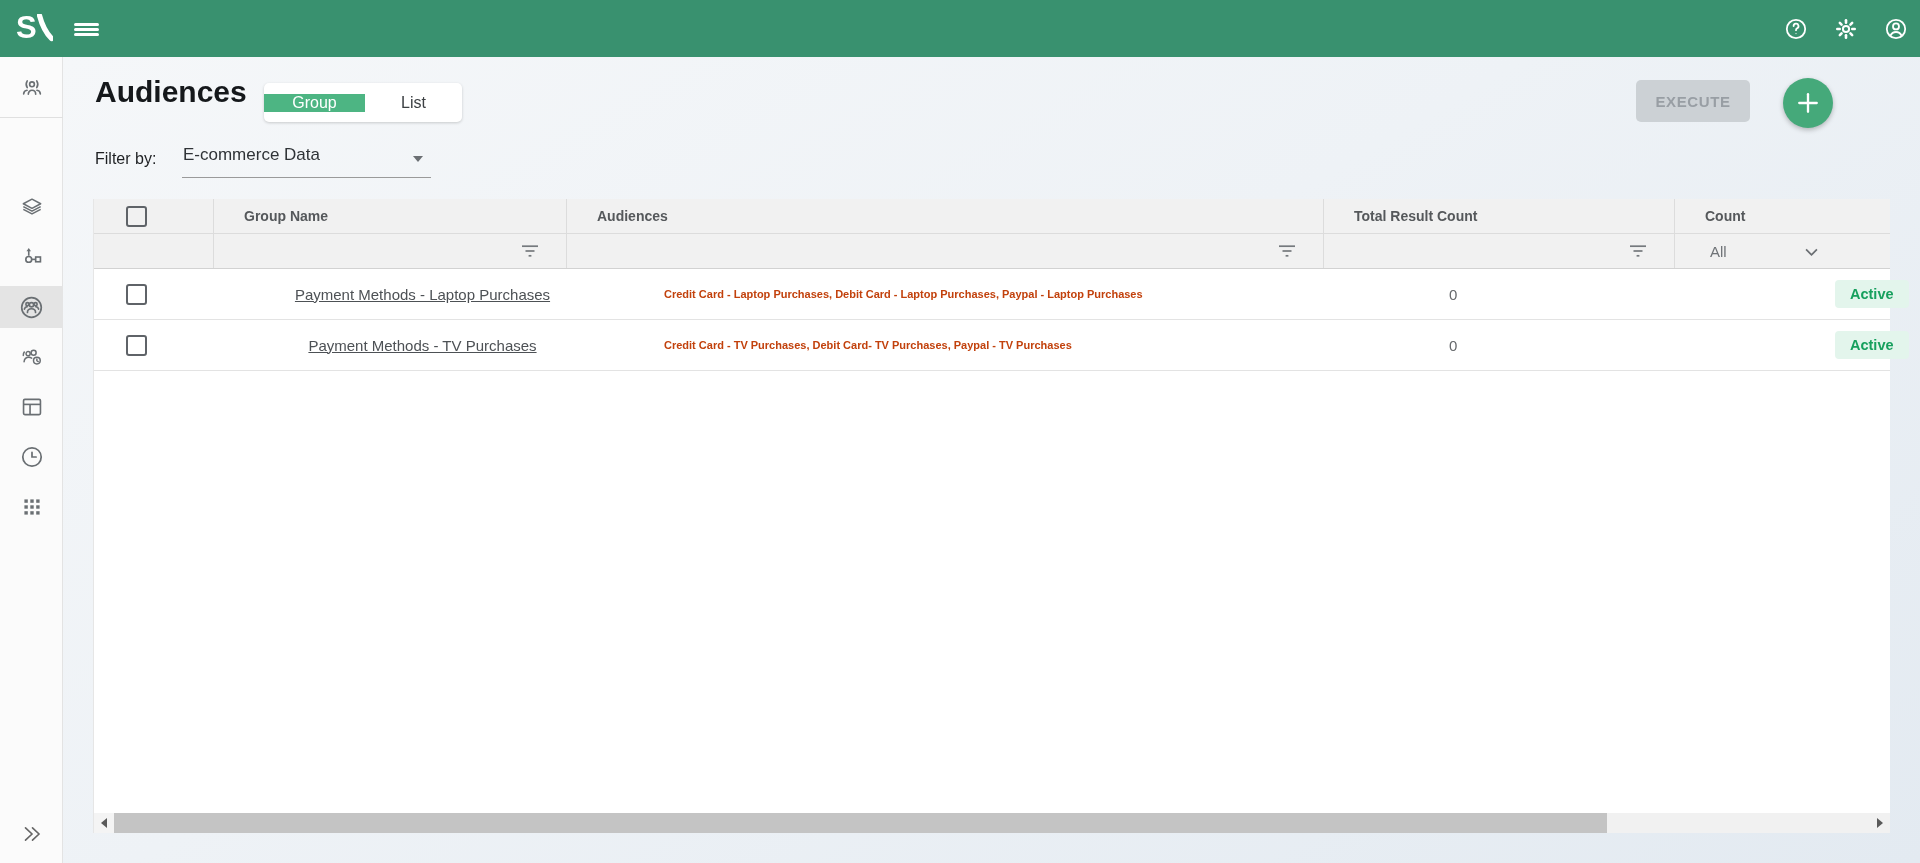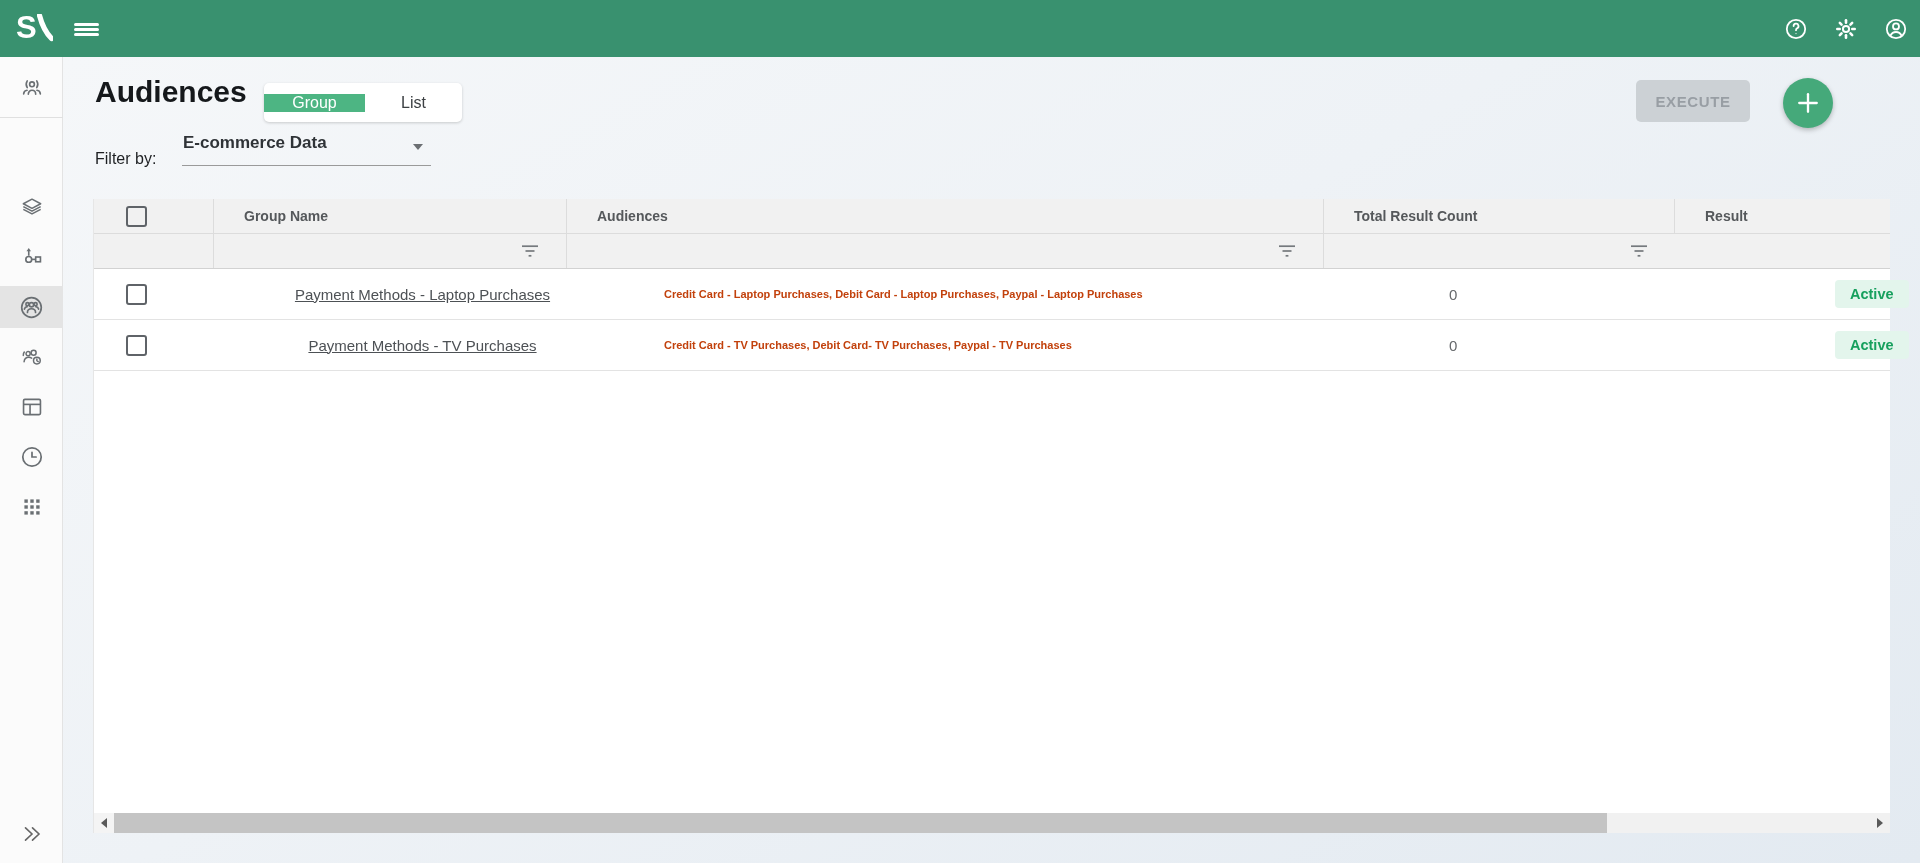--- a/index.html
+++ b/index.html
@@ -35,22 +35,22 @@
   .seg-list  { width:97px; background:#fff; color:#3c4043; }
 
   .execute-btn { position:absolute; left:1573px; top:23px; width:114px; height:42px; background:#ccd1d5;
                  border:none; border-radius:5px; color:#989ea4; font-size:15px; font-weight:700;
                  letter-spacing:.6px; font-family:inherit; cursor:default; }
   .fab { position:absolute; left:1720px; top:21px; width:50px; height:50px; border-radius:50%;
          background:var(--fab-green,#45a97a); border:none; box-shadow:0 2px 5px rgba(0,0,0,.25);
          display:flex; align-items:center; justify-content:center; cursor:pointer; color:#fff; }
 
   .filter-label { position:absolute; left:32px; top:89px; font-size:16px; color:#1d1f22; line-height:26px; }
-  .filter-select { position:absolute; left:119px; top:71px; width:249px; height:38px;
-                   border-bottom:1px solid #9a9a9a; cursor:pointer;font-weight:bold; }
+  .filter-select { position:absolute; left:119px; top:83px; width:249px; height:38px;
+                   border-bottom:1px solid #9a9a9a; cursor:pointer; }
   .filter-select .val { position:absolute; left:1px; top:5px; font-size:17px; color:#2f3337; }
   .sel-arrow { position:absolute; right:8px; top:16px; width:0; height:0;
                border-left:5.5px solid transparent; border-right:5.5px solid transparent; border-top:6px solid #6b6f73; }
 
   
   .grid { position:absolute; left:30px; top:142px; width:1797px; background:#fff; border-left:1px solid #e6e6e6;text-align:right; }
   .row { display:flex; width:100%; }
   .cell { flex:none; position:relative; display:flex; align-items:center; }
   .c-check { width:120px; padding-left:32px; }
   .c-group { width:353px; }
@@ -242,21 +242,21 @@
 
   <div class="grid">
 
     <div class="row thead">
       <div class="cell c-check">
           <span class="checkbox"></span>
         </div>
       <div class="cell c-group th">Group Name</div>
       <div class="cell c-aud th">Audiences</div>
       <div class="cell c-count th">Total Result Count</div>
-      <div class="cell c-status th" style="padding-left:30px">Result</div>
+      <div class="cell c-status th" style="padding-left:30px">Count</div>
     </div>
 
     <div class="row tfilter">
       <div class="cell c-check"></div>
       <div class="cell c-group filter-cell">
         <svg viewBox="0 0 20 14" width="20" height="14" stroke="#75797d" stroke-width="1.7">
           <path d="M2 2.2 H18"></path>
             <path d="M5.5 7 H14.5"></path>
             <path d="M8.6 11.8 H11.4"></path>
         </svg>
@@ -268,20 +268,26 @@
             <path d="M8.6 11.8 H11.4"></path>
         </svg>
       </div>
       <div class="cell c-count filter-cell">
         <svg viewBox="0 0 20 14" width="20" height="14" stroke="#75797d" stroke-width="1.7">
           <path d="M2 2.2 H18"></path>
             <path d="M5.5 7 H14.5"></path>
             <path d="M8.6 11.8 H11.4"></path>
         </svg>
       </div>
+      <div class="cell c-status status-filter">
+        <span>All</span>
+        <svg viewBox="0 0 12 8" width="13" height="9" fill="none" stroke="#6b6f73" stroke-width="1.6">
+          <path d="M1 1.2 L6 6.2 11 1.2"></path>
+        </svg>
+      </div>
     </div>
 
     <div class="row trow">
       <div class="cell c-check">
           <span class="checkbox"></span>
         </div>
       <div class="cell c-group">
           <span class="link">Payment Methods - Laptop Purchases</span>
         </div>
       <div class="cell c-aud">

